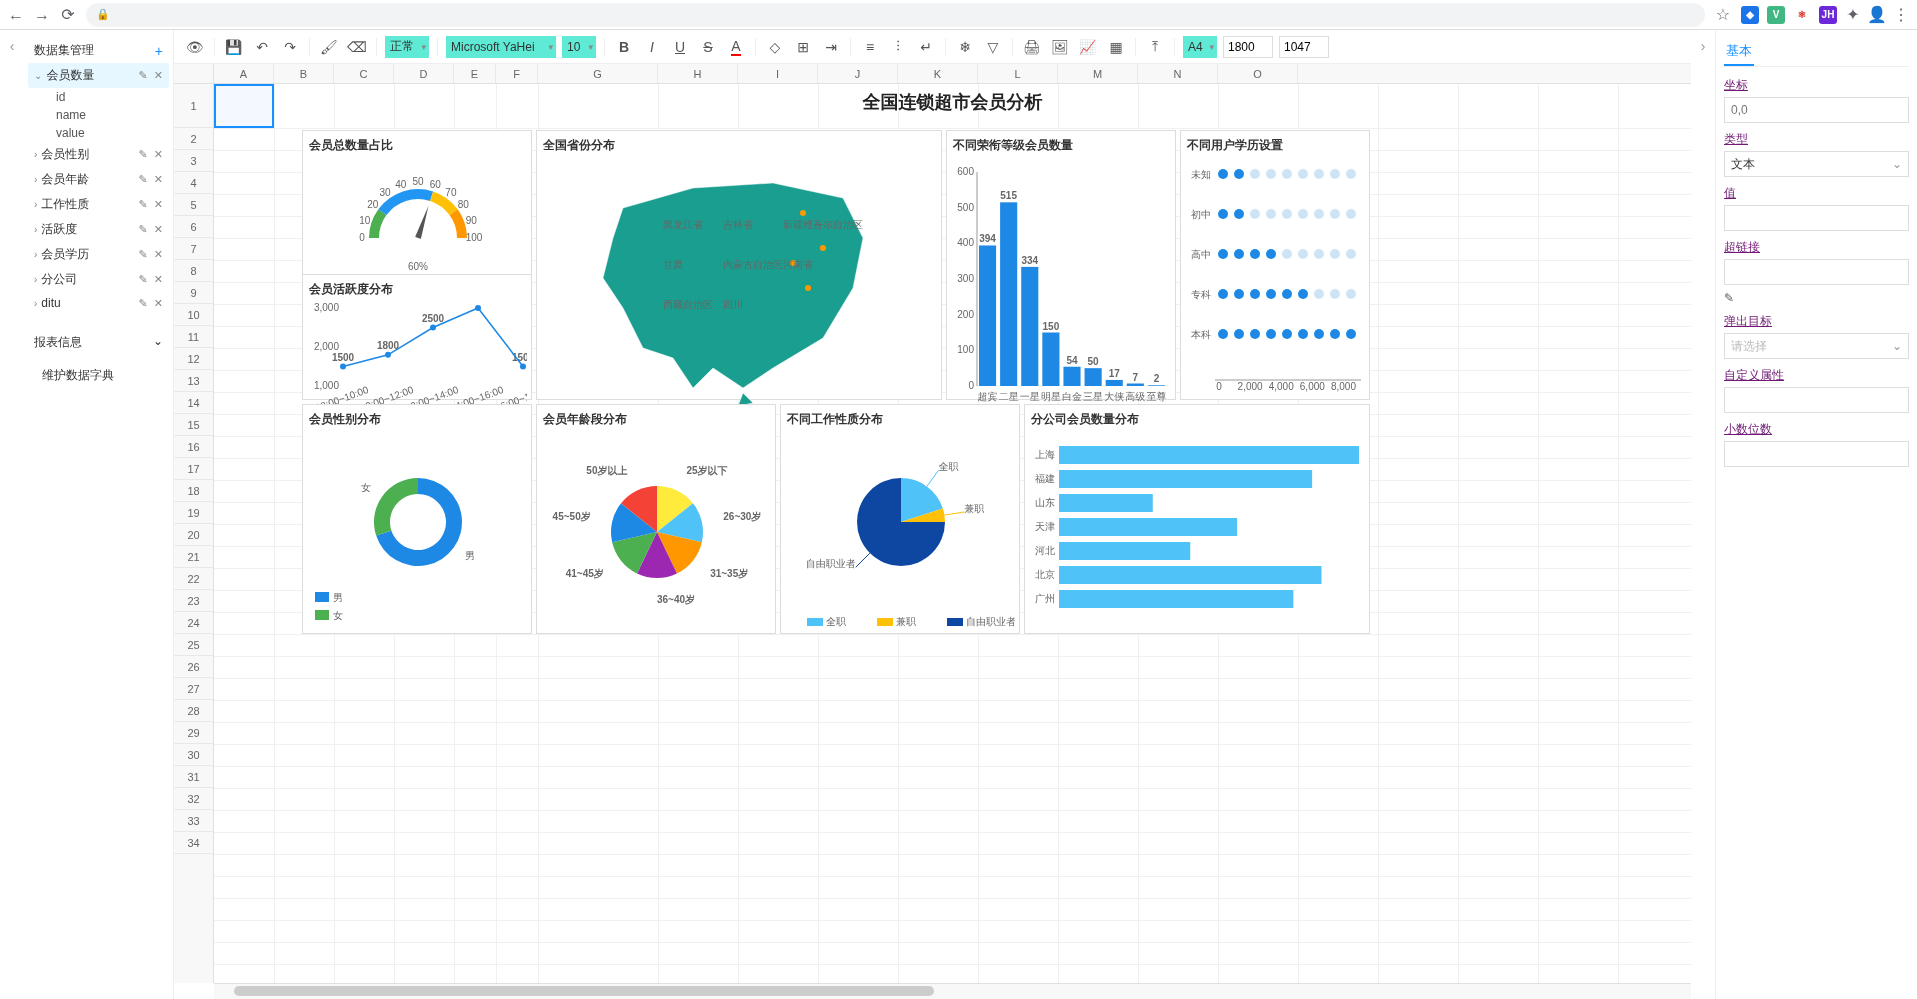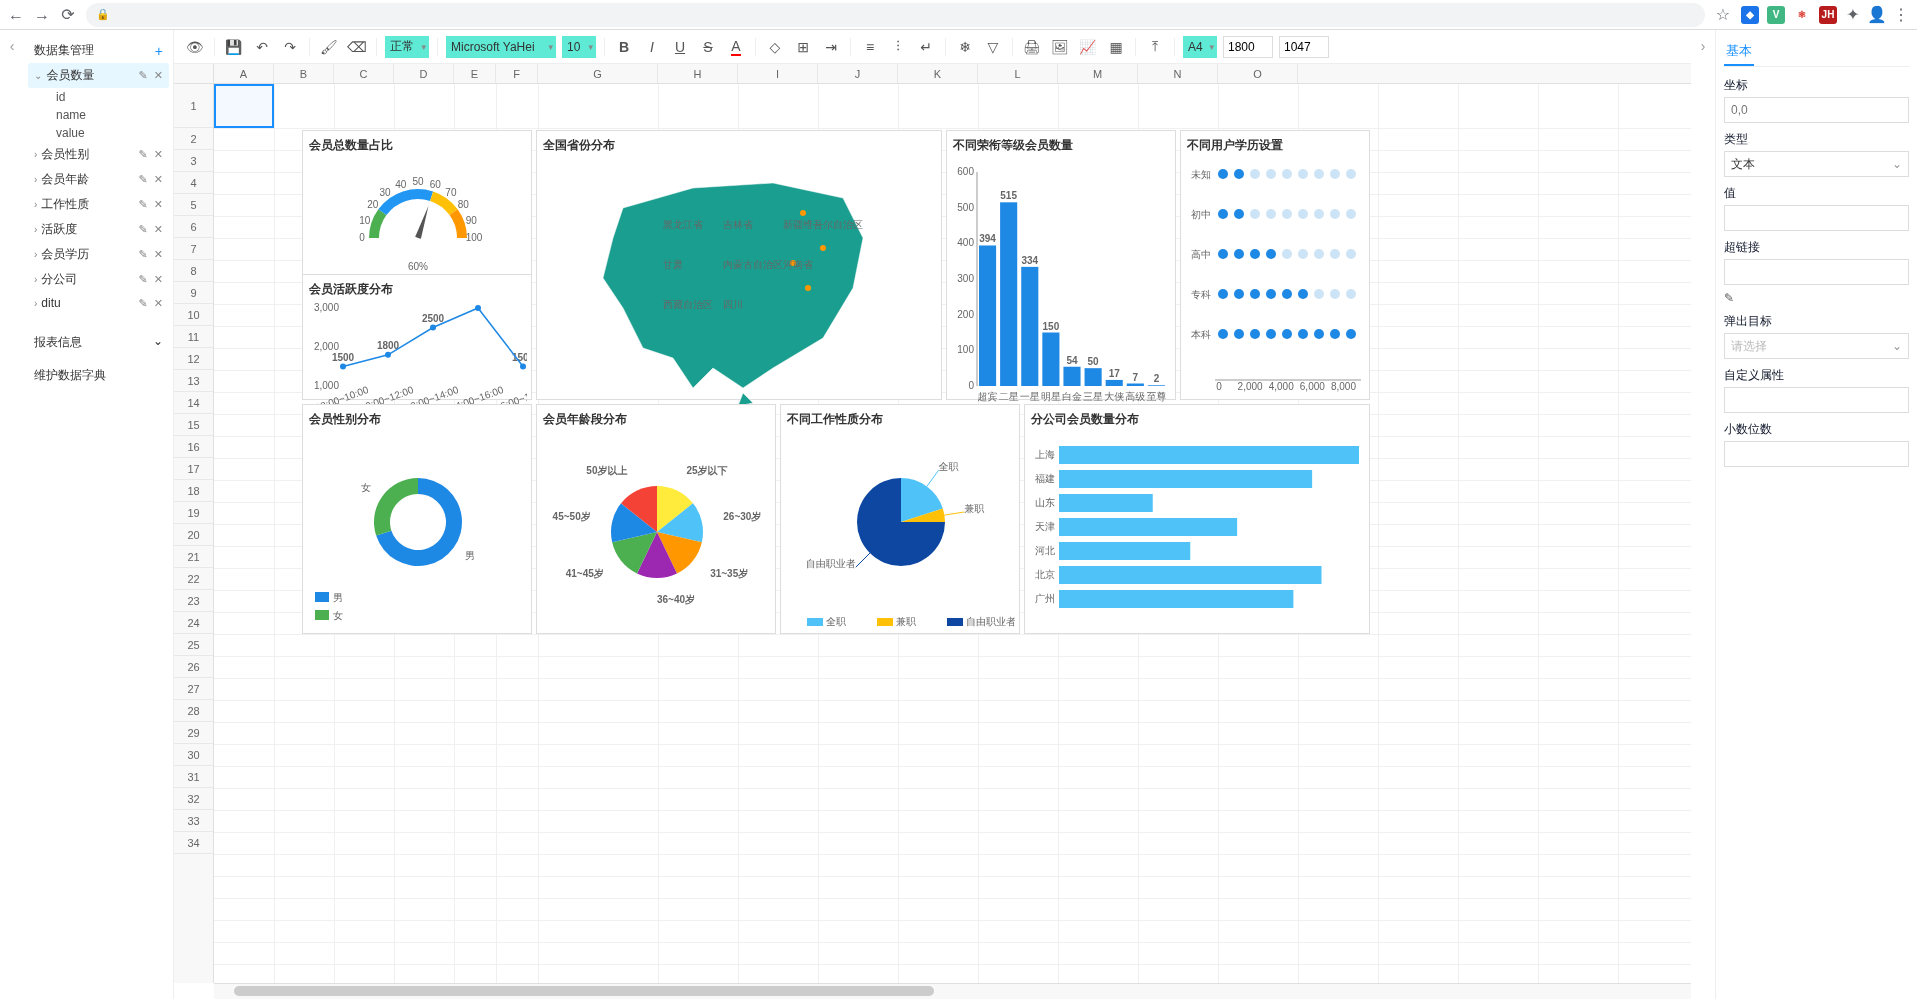--- a/index.html
+++ b/index.html
@@ -17,21 +17,21 @@
 .left-panel .section-head { display:flex; align-items:center; justify-content:space-between; padding:4px 6px; font-size:12px; color:#333;}
 .left-panel .add { color:#1890ff; font-size:14px; cursor:pointer;}
 .ds-item { display:flex; align-items:center; justify-content:space-between; padding:4px 6px; font-size:12px; color:#333; cursor:pointer; border-radius:3px;}
 .ds-item .label { display:flex; align-items:center; gap:4px;}
 .ds-item .chev { color:#888; font-size:10px;}
 .ds-item .ops { display:flex; gap:6px; color:#888; font-size:11px;}
 .ds-item .ops span { cursor:pointer; }
 .ds-item.selected { background:#e6f7ff;}
 .ds-sub { padding:2px 6px 2px 28px; font-size:12px; color:#555; cursor:pointer;}
 .report-info-head { display:flex; align-items:flex-start; justify-content:space-between; padding:8px 6px; margin-top:12px; font-size:12px; cursor:pointer;}
-.dict-link { padding:8px 6px; color:#333; cursor:pointer; font-size:12px;}
+.dict-link { padding:8px 6px; color:#333; cursor:pointer; font-size:12px;margin-left:8px;}
 .main { flex:1; display:flex; flex-direction:column; min-width:0;}
 .toolbar { height:34px; border-bottom:1px solid #eee; display:flex; align-items:center; padding:0 10px; gap:6px; background:#fff;}
 .tb-btn { width:22px; height:22px; display:flex; align-items:center; justify-content:center; color:#555; cursor:pointer; font-size:14px; border-radius:3px;}
 .tb-sep { width:1px; height:18px; background:#eee; margin:0 2px;}
 .tb-select { height:22px; border:1px solid transparent; font-size:12px; padding:0 14px 0 4px; cursor:pointer; display:flex; align-items:center; background:#5eead4; position:relative; color:#333;}
 .tb-select::after { content:"▾"; position:absolute; right:2px; font-size:9px; color:#888;}
 .tb-input { width:50px; height:22px; border:1px solid #ddd; font-size:12px; padding:0 4px;}
 .grid-area { flex:1; position:relative; overflow:hidden; background:#fff;}
 .col-headers { position:absolute; top:0; left:40px; right:0; height:20px; display:flex; background:#f8f8f8; border-bottom:1px solid #e0e0e0; z-index:2;}
 .col-h { border-right:1px solid #e8e8e8; display:flex; align-items:center; justify-content:center; font-size:11px; color:#666; background:#f8f8f8;}
@@ -44,21 +44,21 @@
 .gridlines-h div { position:absolute; left:0; right:0; height:1px; background:#f0f0f0;}
 .sel-cell { position:absolute; top:0; left:0; width:60px; height:44px; border:2px solid #1890ff; background:rgba(24,144,255,0.05); z-index:4;}
 .report-title { position:absolute; top:6px; left:0; right:0; text-align:center; font-size:18px; font-weight:bold; color:#222;}
 .chart-box { position:absolute; background:#fff; border:1px solid #ddd; padding:6px;}
 .chart-title { font-size:12px; font-weight:bold; color:#333; margin-bottom:4px;}
 .hscroll { position:absolute; bottom:0; left:40px; right:0; height:16px; background:#f8f8f8; border-top:1px solid #e0e0e0;}
 .hscroll-thumb { position:absolute; top:2px; left:20px; width:700px; height:10px; background:#ccc; border-radius:5px;}
 .right-panel { width:202px; border-left:1px solid #eee; padding:8px;}
 .tab-head { border-bottom:1px solid #eee; margin-bottom:10px;}
 .tab-active { display:inline-block; padding:4px 2px; color:#1890ff; border-bottom:2px solid #1890ff; font-size:13px;}
-.prop-label { font-size:12px; color:#0f172a; margin:8px 0 3px;}
+.prop-label { font-size:12px; color:#701a75; margin:8px 0 3px;text-decoration:underline;}
 .prop-input { width:100%; height:26px; border:1px solid #ddd; padding:0 6px; font-size:12px; color:#999;}
 .prop-select { width:100%; height:26px; border:1px solid #ddd; padding:0 6px; font-size:12px; display:flex; align-items:center; justify-content:space-between; color:#333; cursor:pointer;}
 .prop-select::after { content:"⌄"; color:#999;}
 .pencil-icon { font-size:12px; color:#555; margin-top:6px;}
 svg text { font-size:10px; fill:#666; }
 .axis-line { stroke:#999; stroke-width:1;}
 .bar { fill:#1e88e5;}
 .hbar { fill:#4fc3f7;}
 .line-path { stroke:#1e88e5; stroke-width:1.5; fill:none;}
 .dot { fill:#1e88e5;}
@@ -71,21 +71,21 @@
   <div class="navicon">→</div>
   <div class="navicon">⟳</div>
   <div class="url-bar">
     <span class="lock">🔒</span>
   </div>
   <span class="navicon">☆</span>
   <div class="ext-icons">
     <div class="ext" style="background:#1a73e8">◆</div>
     <div class="ext" style="background:#41b883">V</div>
     <div class="ext" style="background:#fff;color:#d93025">⚛</div>
-    <div class="ext" style="background:#b91c1c">JH</div>
+    <div class="ext" style="background:#6d28d9">JH</div>
     <div class="navicon" style="color:#5f6368">✦</div>
     <div class="navicon" style="color:#5f6368">👤</div>
     <div class="navicon" style="color:#5f6368">⋮</div>
   </div>
 </div>
 
 <div class="app">
   <div class="left-collapse">‹</div>
 
   <div class="left-panel">
@@ -347,20 +347,21 @@
             <div style="top: 726px;"></div>
             <div style="top: 748px;"></div>
             <div style="top: 770px;"></div>
             <div style="top: 792px;"></div>
             <div style="top: 814px;"></div>
             <div style="top: 836px;"></div>
             <div style="top: 858px;"></div>
             <div style="top: 880px;"></div>
           </div>
         <div class="sel-cell"></div>
+        <div class="report-title">全国连锁超市会员分析</div>
 
         <div class="chart-box" style="top:46px;left:88px;width:230px;height:172px">
           <div class="chart-title">会员总数量占比</div>
           <svg id="svg-gauge" width="218" height="116">
               <path d="M 65 80 A 44 44 0 0 1 73.40325224750231 54.137448899131186" stroke="#4caf50" stroke-width="10" fill="none"></path>
               <path d="M 73.40325224750231 54.137448899131186 A 44 44 0 0 1 122.59674775249768 38.15351328301324" stroke="#2196f3" stroke-width="10" fill="none"></path>
               <path d="M 122.59674775249768 38.15351328301324 A 44 44 0 0 1 144.5967477524977 54.13744889913117" stroke="#ffc107" stroke-width="10" fill="none"></path>
               <path d="M 144.5967477524977 54.13744889913117 A 44 44 0 0 1 153 79.99999999999999" stroke="#ff9800" stroke-width="10" fill="none"></path>
               <text x="53" y="83" text-anchor="middle" font-size="8">0</text>
               <text x="55.7408350874714" y="65.69504831500294" text-anchor="middle" font-size="8">10</text>

